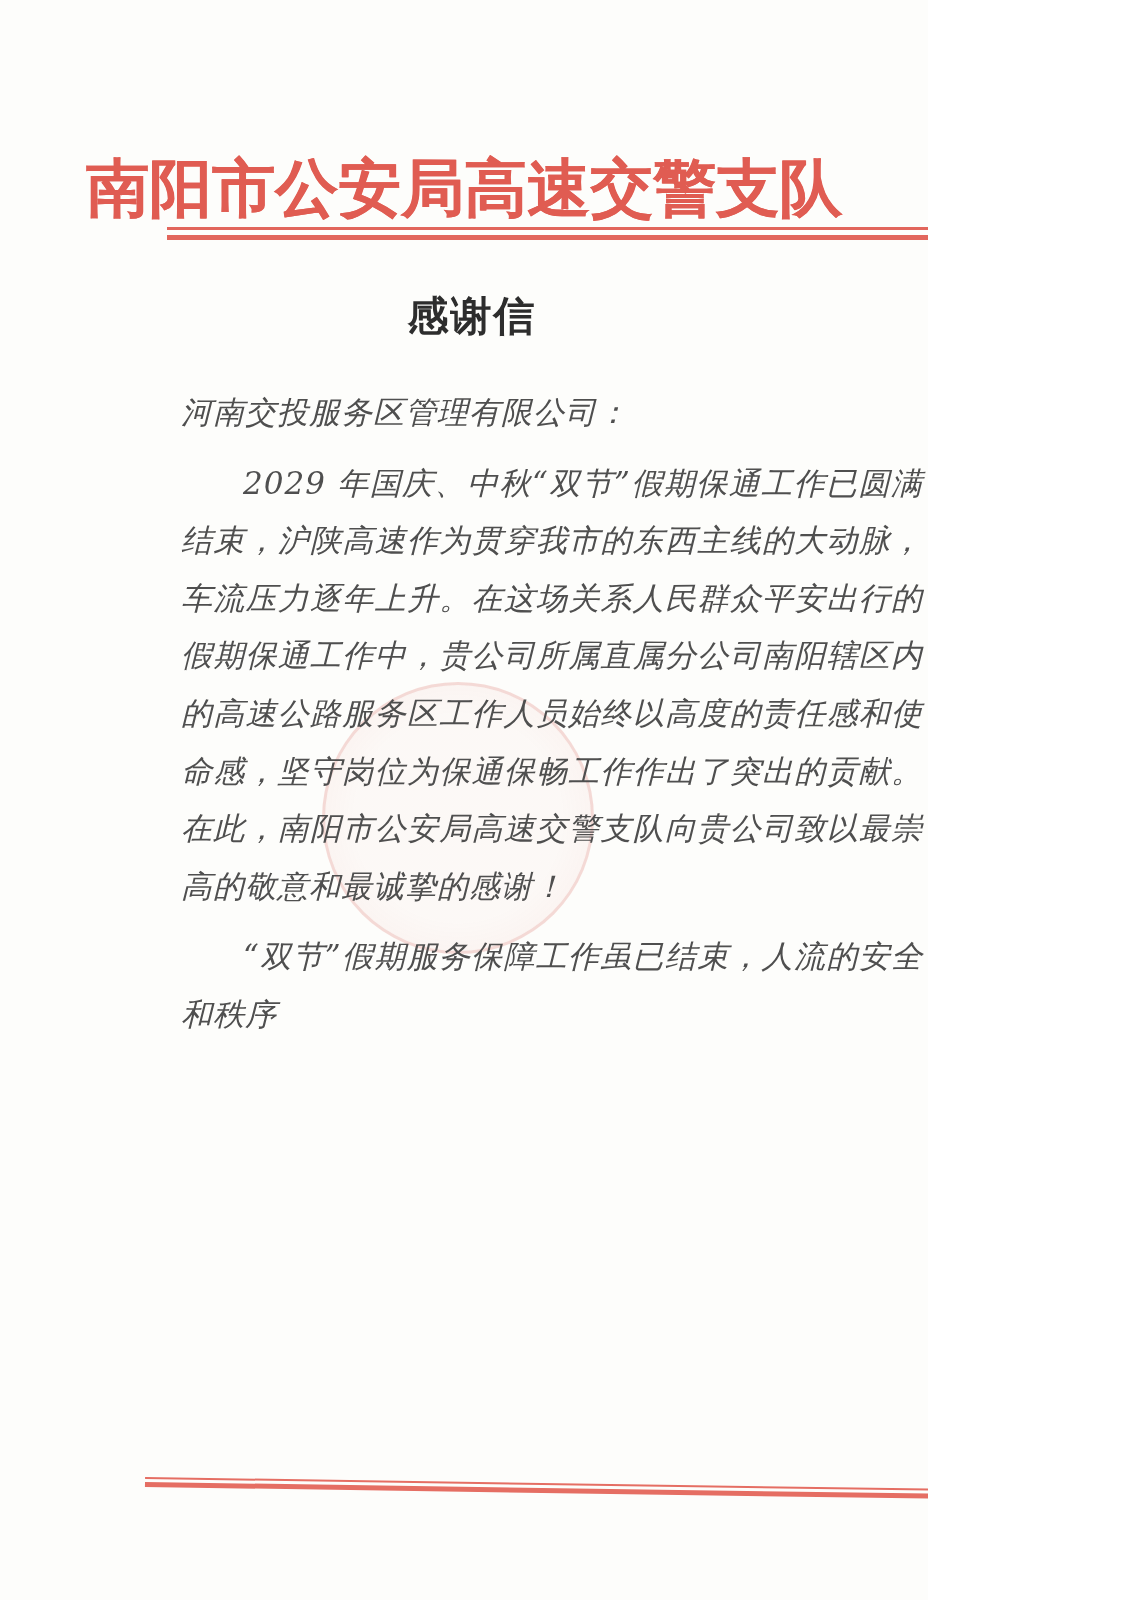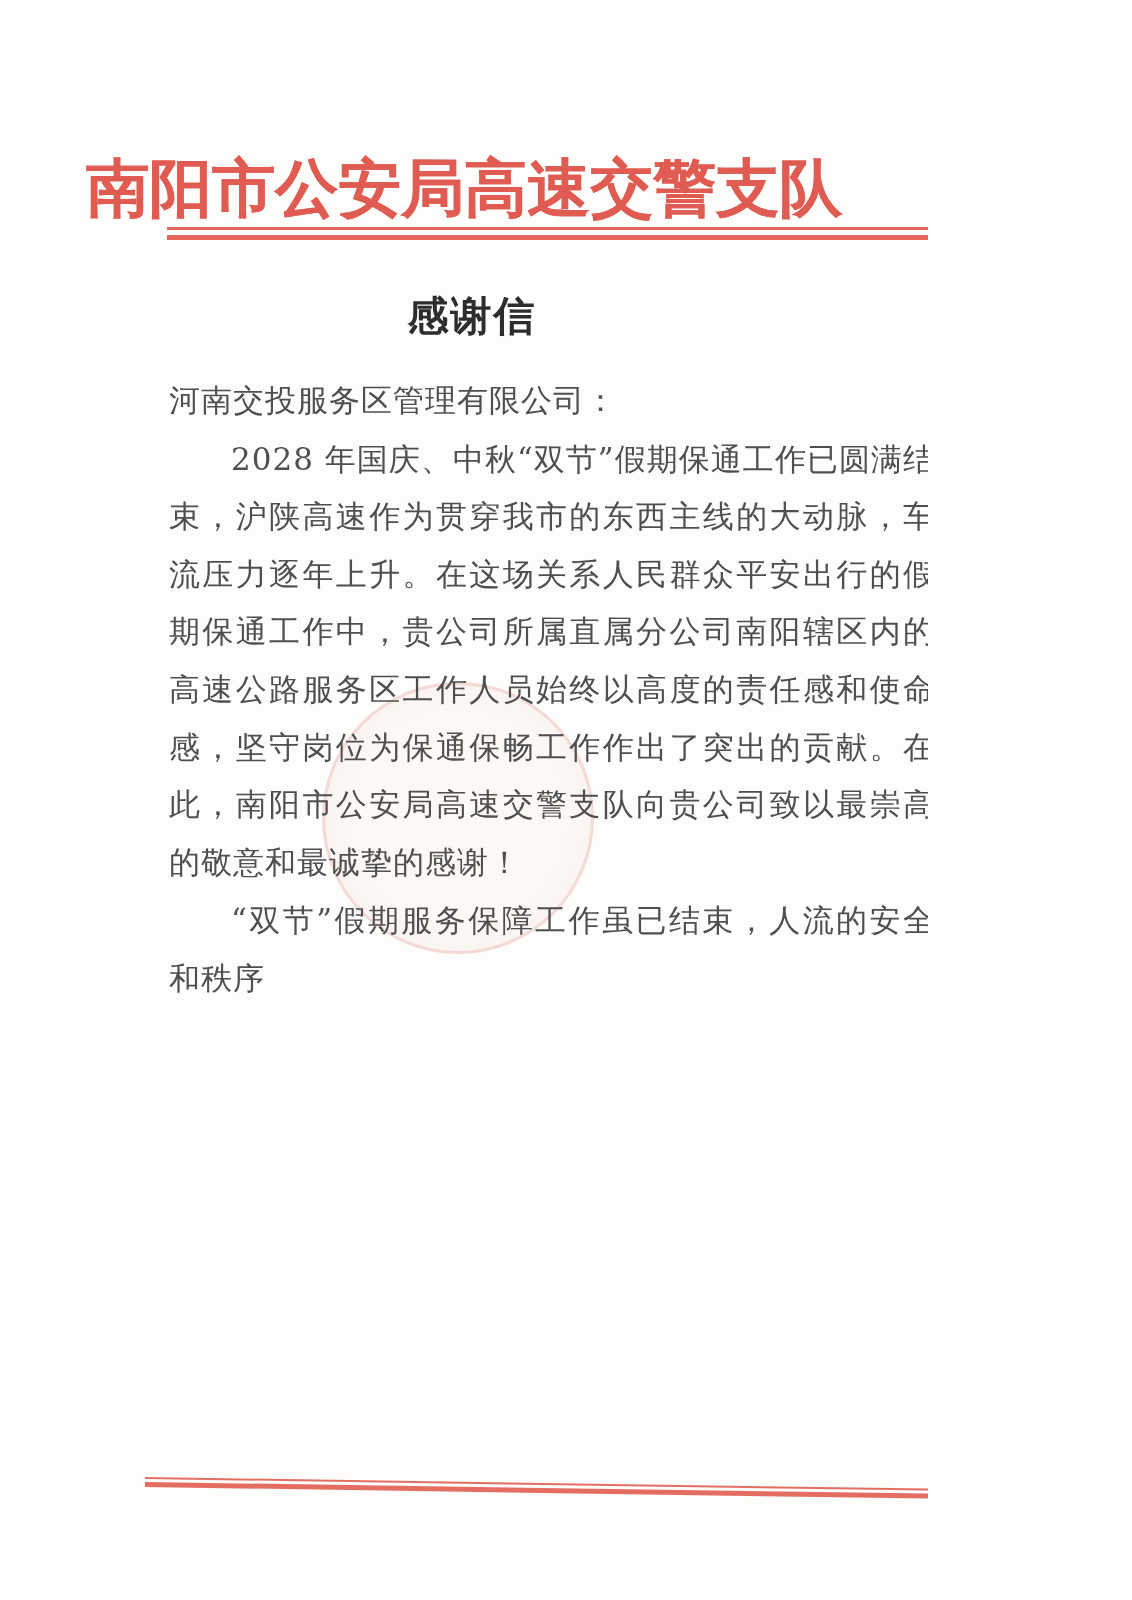--- a/index.html
+++ b/index.html
@@ -56,23 +56,24 @@
     position: absolute;
     top: 371px;
     left: 168px;
     width: 768px;
     font-size: 31px;
     line-height: 57.6px;
     color: #4f4f4f;
     letter-spacing: 1px;
   }
   .body-text p {
-    margin: 1px;
+    margin: 13px;
     text-align: justify;
     text-justify: inter-character;
+    font-style: italic;
   }
   .salutation {
     text-indent: 0;
   }
   .para {
     text-indent: 2em;
   }
   
   .stamp {
     position: absolute;
@@ -106,19 +107,19 @@
   <div class="letterhead">南阳市公安局高速交警支队</div>
 
   <div class="rule-top"></div>
 
   <div class="stamp"></div>
 
   <h1 class="doc-title">感谢信</h1>
 
   <div class="body-text">
     <p class="salutation">河南交投服务区管理有限公司：</p>
-    <p class="para">2028 年国庆、中秋“双节”假期保通工作已圆满结束，沪陕高速作为贯穿我市的东西主线的大动脉，车流压力逐年上升。在这场关系人民群众平安出行的假期保通工作中，贵公司所属直属分公司南阳辖区内的高速公路服务区工作人员始终以高度的责任感和使命感，坚守岗位为保通保畅工作作出了突出的贡献。在此，南阳市公安局高速交警支队向贵公司致以最崇高的敬意和最诚挚的感谢！</p>
+    <p class="para">2029 年国庆、中秋“双节”假期保通工作已圆满结束，沪陕高速作为贯穿我市的东西主线的大动脉，车流压力逐年上升。在这场关系人民群众平安出行的假期保通工作中，贵公司所属直属分公司南阳辖区内的高速公路服务区工作人员始终以高度的责任感和使命感，坚守岗位为保通保畅工作作出了突出的贡献。在此，南阳市公安局高速交警支队向贵公司致以最崇高的敬意和最诚挚的感谢！</p>
     <p class="para">“双节”假期服务保障工作虽已结束，人流的安全和秩序</p>
   </div>
 
   <div class="rule-bottom"></div>
 
 </div>
 
 </body></html>

